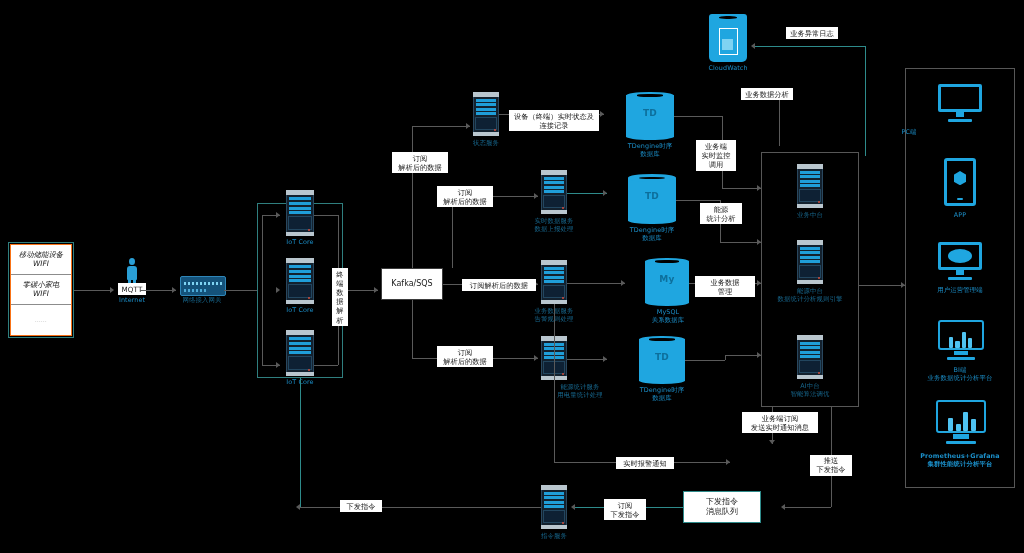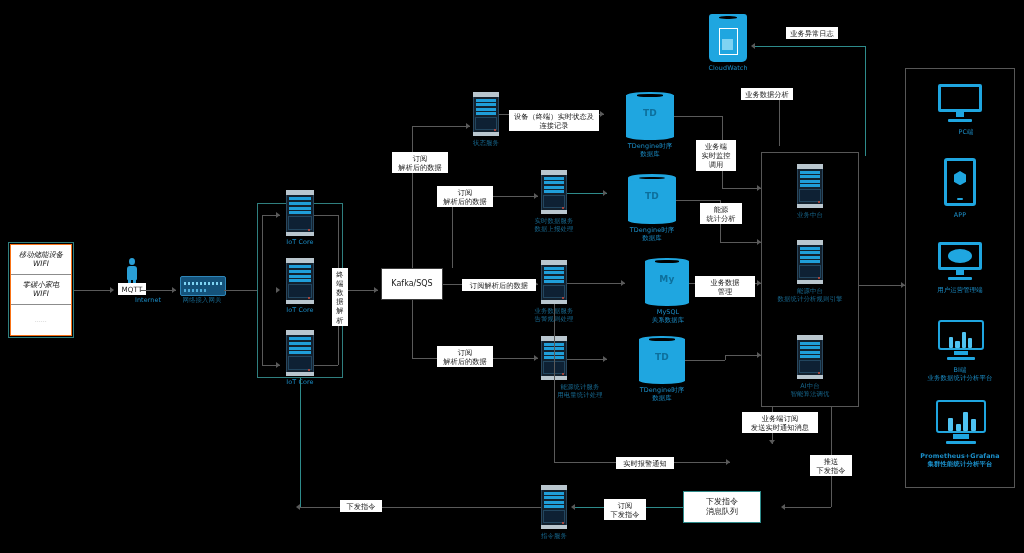--- a/index.html
+++ b/index.html
@@ -133,21 +133,21 @@
 
   <div class="ln lnh" style="left:74px;top:290px;width:38px;"></div>
   <div class="ar r" style="left:110px;top:287px;"></div>
 
   <div class="person" style="left:124px;top:258px;width:16px;height:32px;">
     <div class="head"></div>
       <div class="body"></div>
       <div class="lg1"></div>
       <div class="lg2"></div>
   </div>
-  <div class="cap" style="left:126px;top:296px;width:44px;">Internet</div>
+  <div class="cap" style="left:110px;top:296px;width:44px;">Internet</div>
   <div class="lbl" style="left:118px;top:283px;width:28px;">MQTT</div>
 
   <div class="ln lnh" style="left:140px;top:290px;width:36px;"></div>
   <div class="ar r" style="left:172px;top:287px;"></div>
 
   <div class="rt" style="left:180px;top:276px;width:44px;height:18px;">
     <div class="row"></div>
       <div class="row2"></div>
   </div>
   <div class="cap dk" style="left:174px;top:296px;width:56px;">网络接入网关</div>
@@ -433,21 +433,21 @@
   <div class="ln lnh" style="left:859px;top:285px;width:46px;"></div>
   <div class="ar r" style="left:901px;top:282px;"></div>
 
   <div class="grp" style="left:905px;top:68px;width:110px;height:420px;"></div>
 
   <div class="mon" style="left:938px;top:84px;width:44px;height:38px;">
     <div class="scr"></div>
       <div class="neck"></div>
       <div class="base"></div>
   </div>
-  <div class="cap" style="left:936px;top:128px;width:60px;">PC端</div>
+  <div class="cap" style="left:879px;top:128px;width:60px;">PC端</div>
 
   <div class="phone" style="left:944px;top:158px;width:32px;height:48px;">
     <div class="hex"></div>
       <div class="home"></div>
   </div>
   <div class="cap" style="left:930px;top:211px;width:60px;">APP</div>
 
   <div class="mon" style="left:938px;top:242px;width:44px;height:38px;">
     <div class="scr">
         <div class="fill"></div>
@@ -490,21 +490,21 @@
 
 
   <div class="ln lnv" style="left:772px;top:407px;height:37px;"></div>
   <div class="ar d" style="left:769px;top:440px;"></div>
   <div class="lbl" style="left:742px;top:412px;width:76px;">业务端订阅
 发送实时通知消息</div>
 
   <div class="ln lnv" style="left:831px;top:407px;height:100px;"></div>
   <div class="ln lnh" style="left:785px;top:507px;width:46px;"></div>
   <div class="ar l" style="left:781px;top:504px;"></div>
-  <div class="lbl" style="left:810px;top:455px;width:42px;">推送
+  <div class="lbl" style="left:810px;top:455px;width:42px;font-family:Liberation Serif, serif;">推送
 下发指令</div>
 
   <div class="box teal" style="left:683px;top:491px;width:78px;height:32px;">下发指令
 消息队列</div>
 
   <div class="ln lnh t" style="left:575px;top:507px;width:108px;"></div>
   <div class="ar l" style="left:571px;top:504px;"></div>
   <div class="lbl" style="left:604px;top:499px;width:42px;">订阅
 下发指令</div>
 

